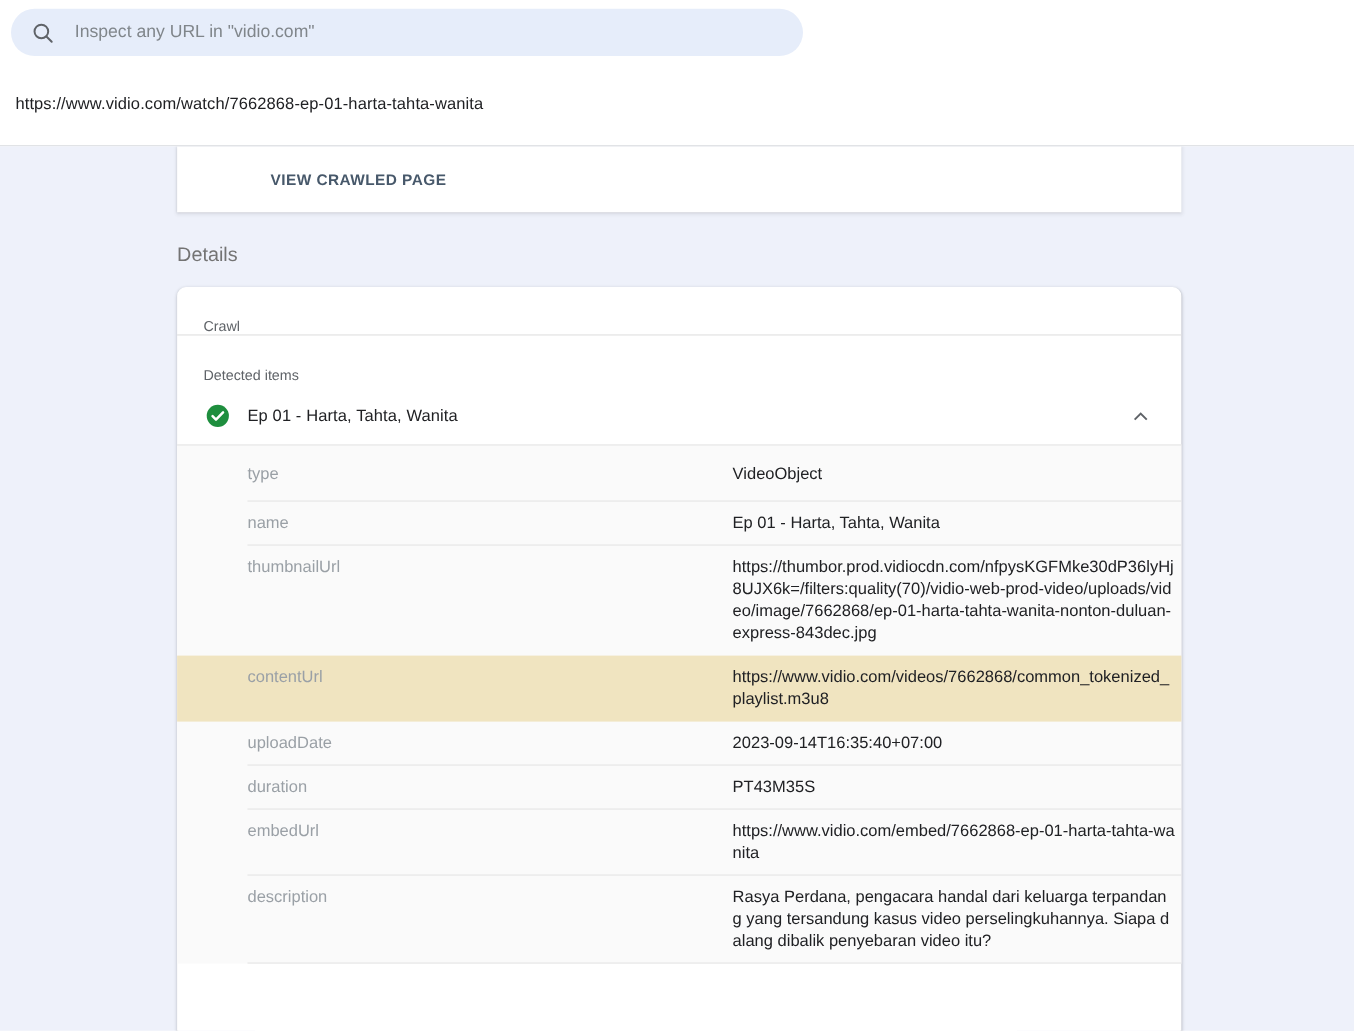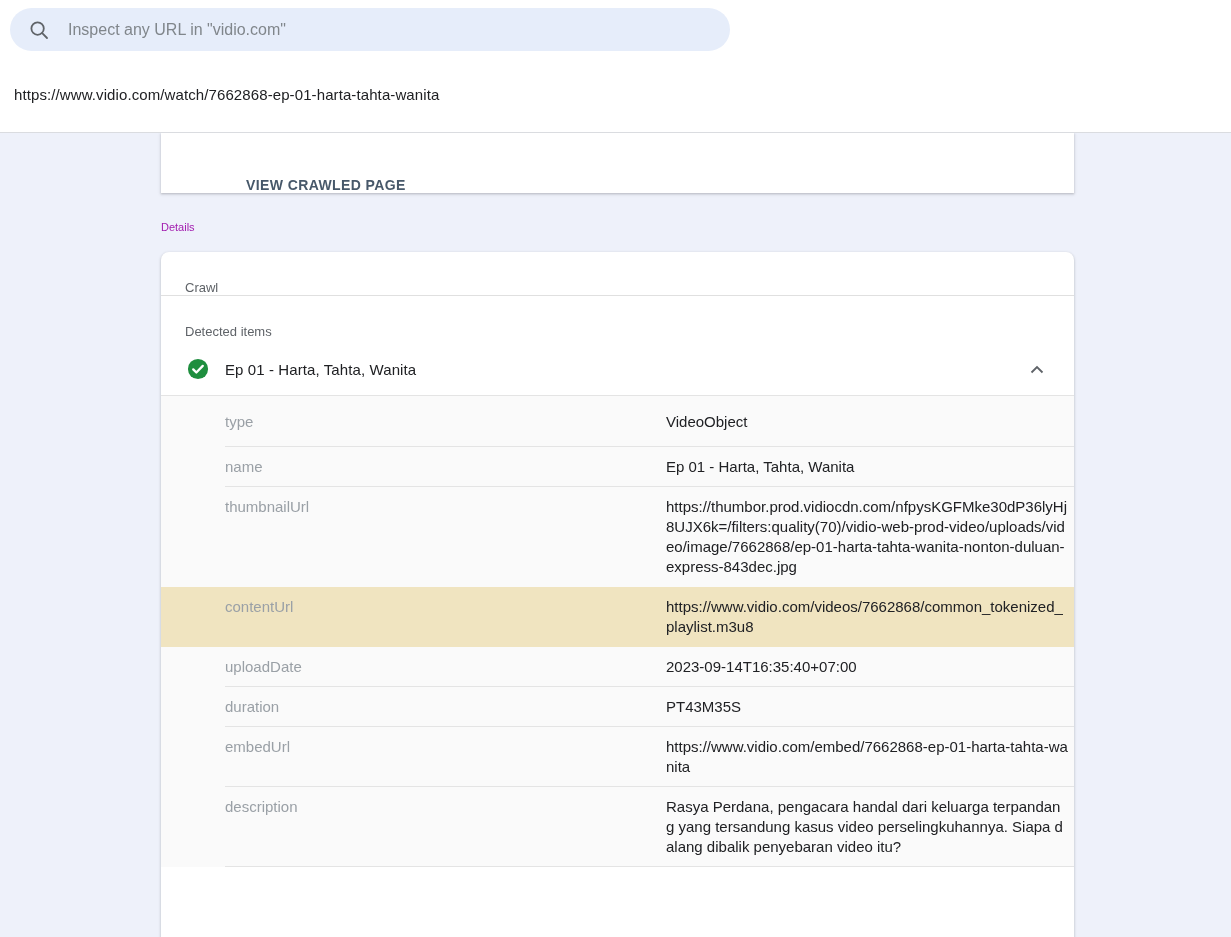--- a/index.html
+++ b/index.html
@@ -33,28 +33,28 @@
   .inspected-url {
     margin:35px 16px 0 14px; font-size:15px; color:#202124; letter-spacing:.1px;
   }
 
   
   .main { background:var(--page-bg); height:812px; overflow:hidden; }
   .card {
     width:913px; margin-left:161px; background:#fff;
     box-shadow:0 1px 2px rgba(60,64,67,.25), 0 1px 3px 1px rgba(60,64,67,.08);
   }
-  .card-actions { height:60px; display:flex; align-items:flex-end; }
+  .card-actions { height:60px; display:flex; align-items:center; }
   .view-crawled-btn {
     background:none; border:none; cursor:pointer;
     margin-left:85px; font-family:inherit;
     font-size:14px; font-weight:700; letter-spacing:.4px;
     color:#47586a;
   }
-  .details-label { margin:28px 0 0 161px; font-size:11px; color:#a21caf; }
+  .details-label { margin:28px 0 0 161px; font-size:18px; color:#737373; }
   .card-main {
     margin-top:19px; border-radius:8px 8px 0 0;
     min-height:689px; display:flex; flex-direction:column;
   }
 
   .section { }
   .section-label { padding:29px 0 0 24px; font-size:13px; color:#5f6368; line-height:14px; }
   .status-row {
     display:flex; align-items:center; height:64px;
     padding:0 30px 0 26px; cursor:pointer;

